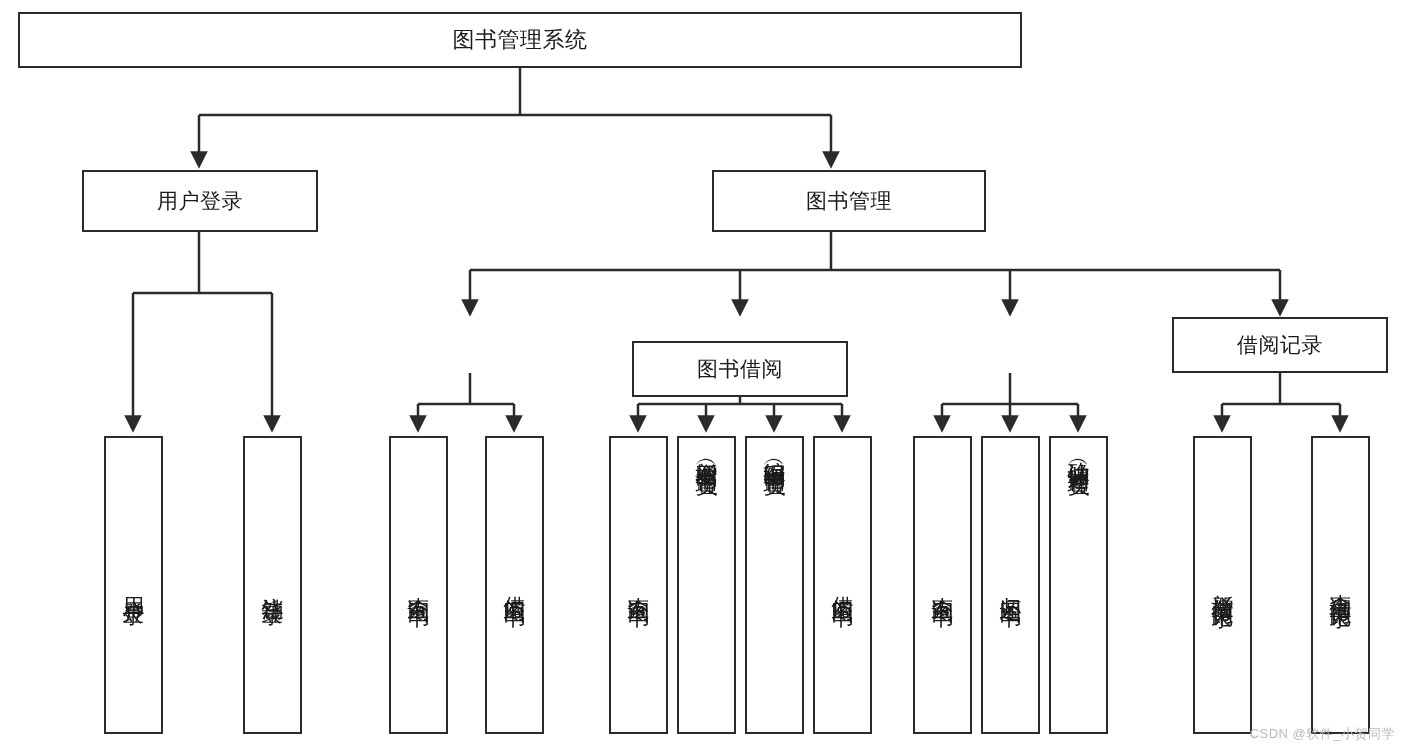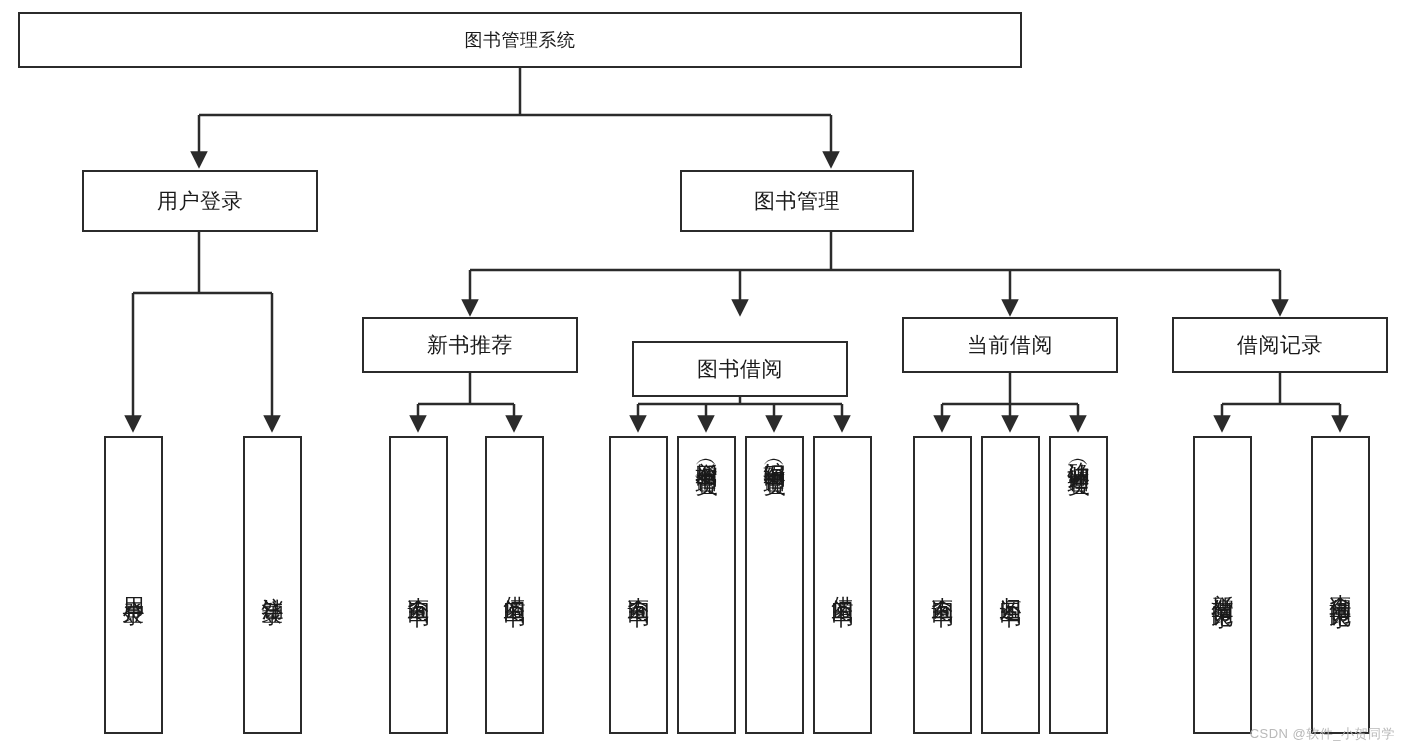--- a/index.html
+++ b/index.html
@@ -39,21 +39,21 @@
     text-align: center;
     line-height: 1.12;
     letter-spacing: 0.5px;
   }
   
   .node.horiz .label {
     font-size: 21px;
     white-space: nowrap;
   }
   .node.root .label {
-    font-size: 18px;
+    font-size: 22px;
   }
   
   .node.leaf {
     align-items: flex-start;
     justify-content: center;
     padding-top: 6px;
   }
   .node.leaf .label {
     writing-mode: vertical-rl;
     text-orientation: upright;
@@ -135,33 +135,27 @@
     </g>
   </svg>
 
   <div class="node root horiz" style="left:18px; top:12px; width:1004px; height:56px;">
     <span class="label">图书管理系统</span>
   </div>
 
   <div class="node horiz" style="left:82px; top:170px; width:236px; height:62px;">
     <span class="label">用户登录</span>
   </div>
-  <div class="node horiz" style="left:680px; top:170px; width:234px; height:62px;">
+  <div class="node horiz" style="left:712px; top:170px; width:274px; height:62px;">
     <span class="label">图书管理</span>
   </div>
 
-  <div class="node horiz" style="left:362px; top:317px; width:216px; height:56px;">
-    <span class="label">新书推荐</span>
-  </div>
   <div class="node horiz" style="left:632px; top:317px; width:216px; height:56px;margin-top:24px;">
     <span class="label">图书借阅</span>
   </div>
-  <div class="node horiz" style="left:902px; top:317px; width:216px; height:56px;">
-    <span class="label">当前借阅</span>
-  </div>
   <div class="node horiz" style="left:1172px; top:317px; width:216px; height:56px;">
     <span class="label">借阅记录</span>
   </div>
 
   <div class="node leaf center" style="left:104px; top:436px; width:59px; height:298px;">
     <span class="label">用户登录</span>
   </div>
   <div class="node leaf center" style="left:243px; top:436px; width:59px; height:298px;">
     <span class="label">注销登录</span>
   </div>

